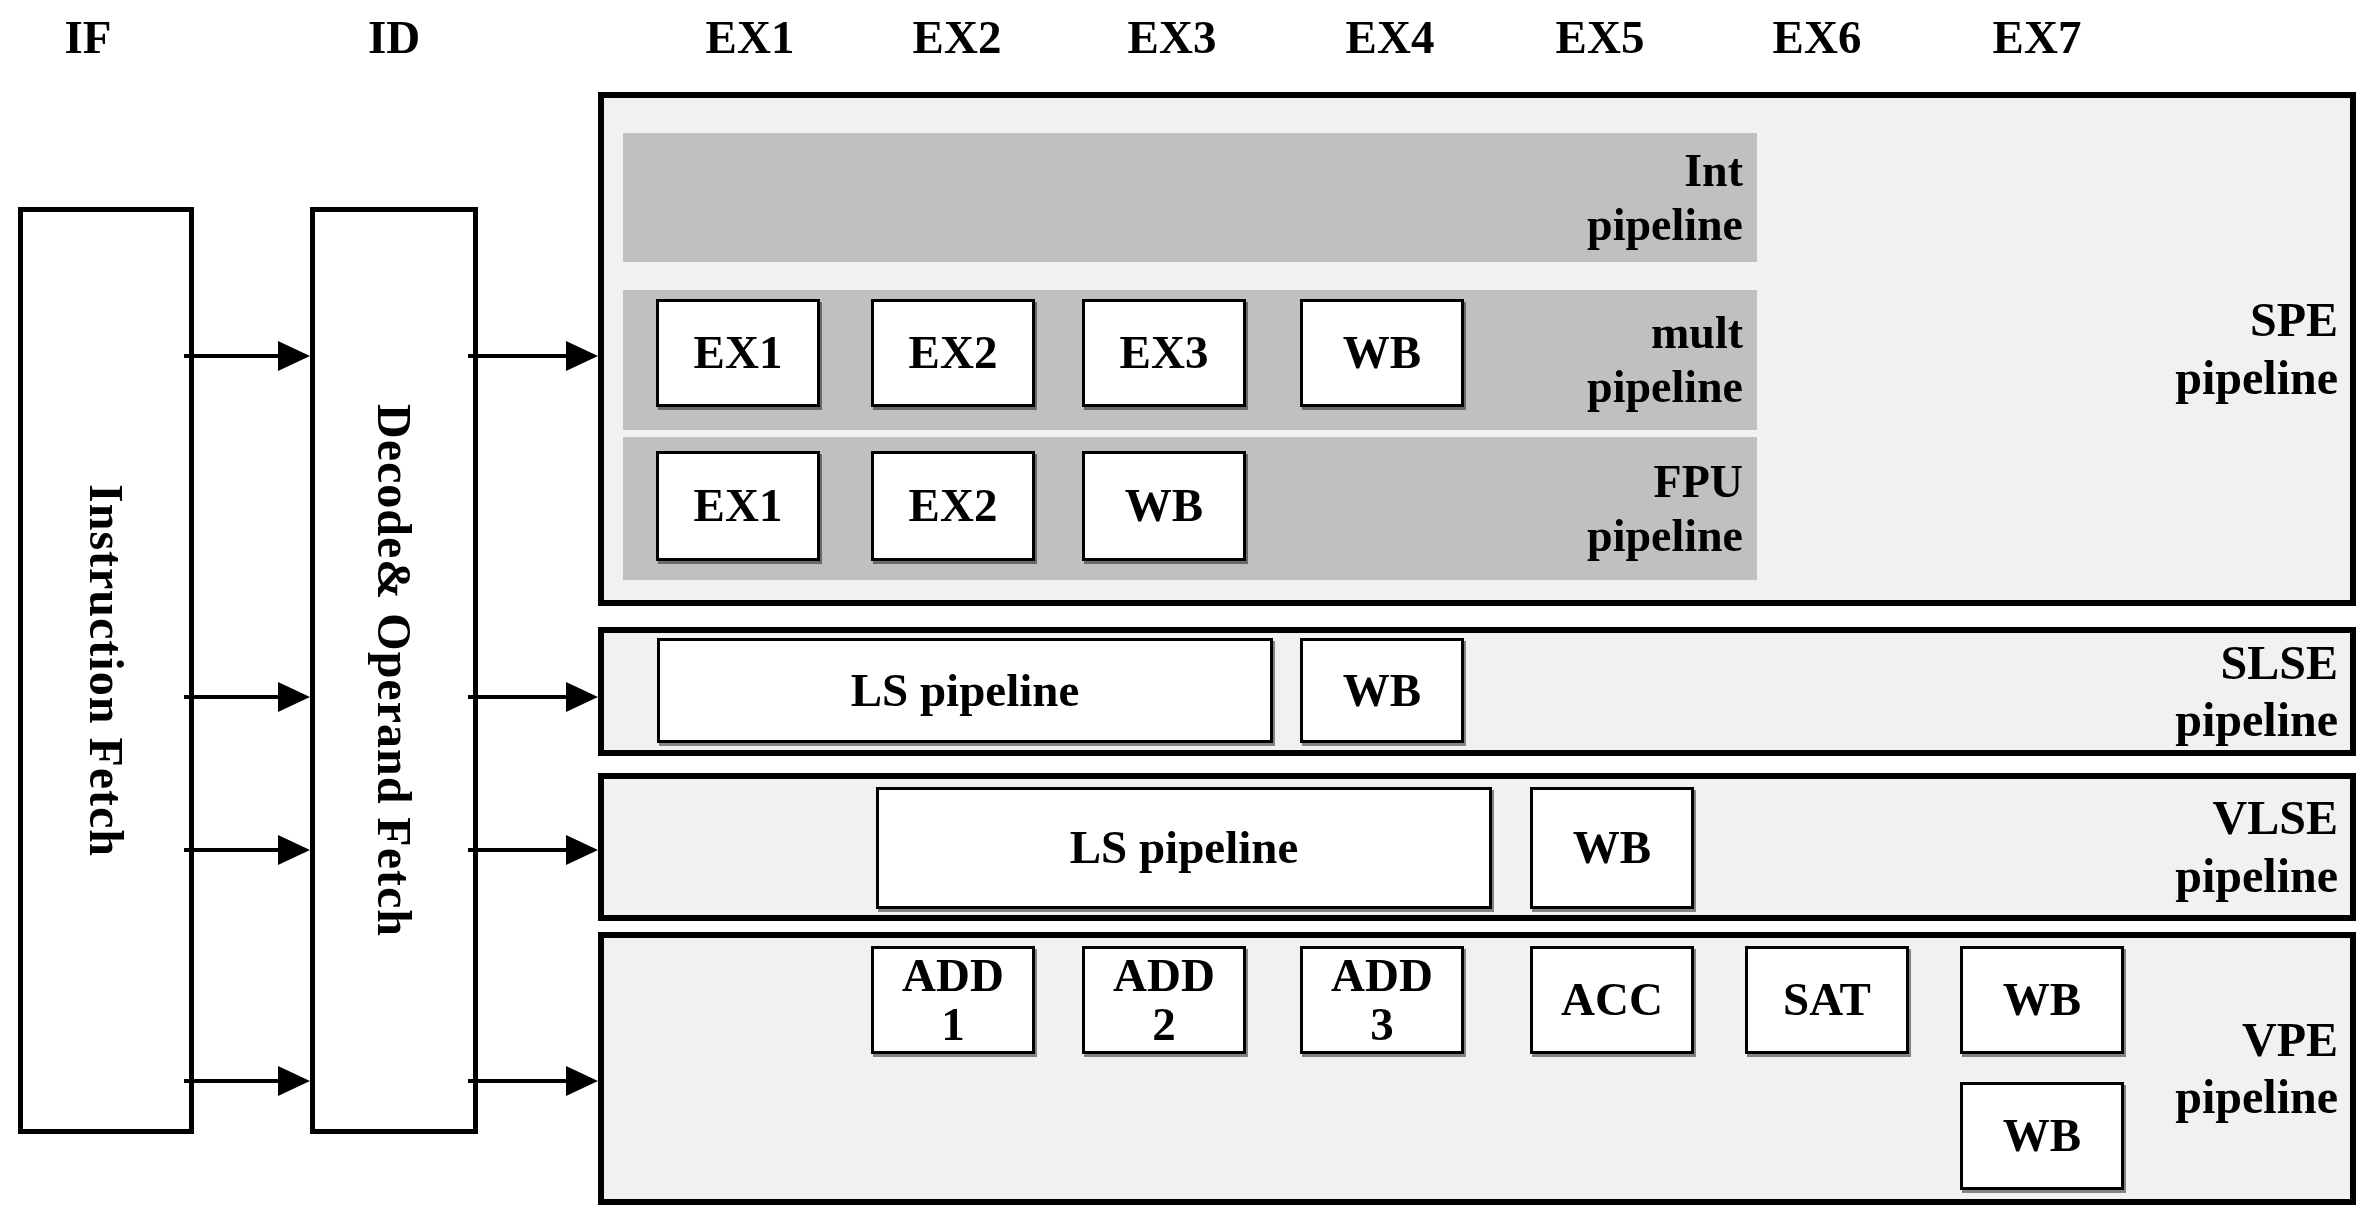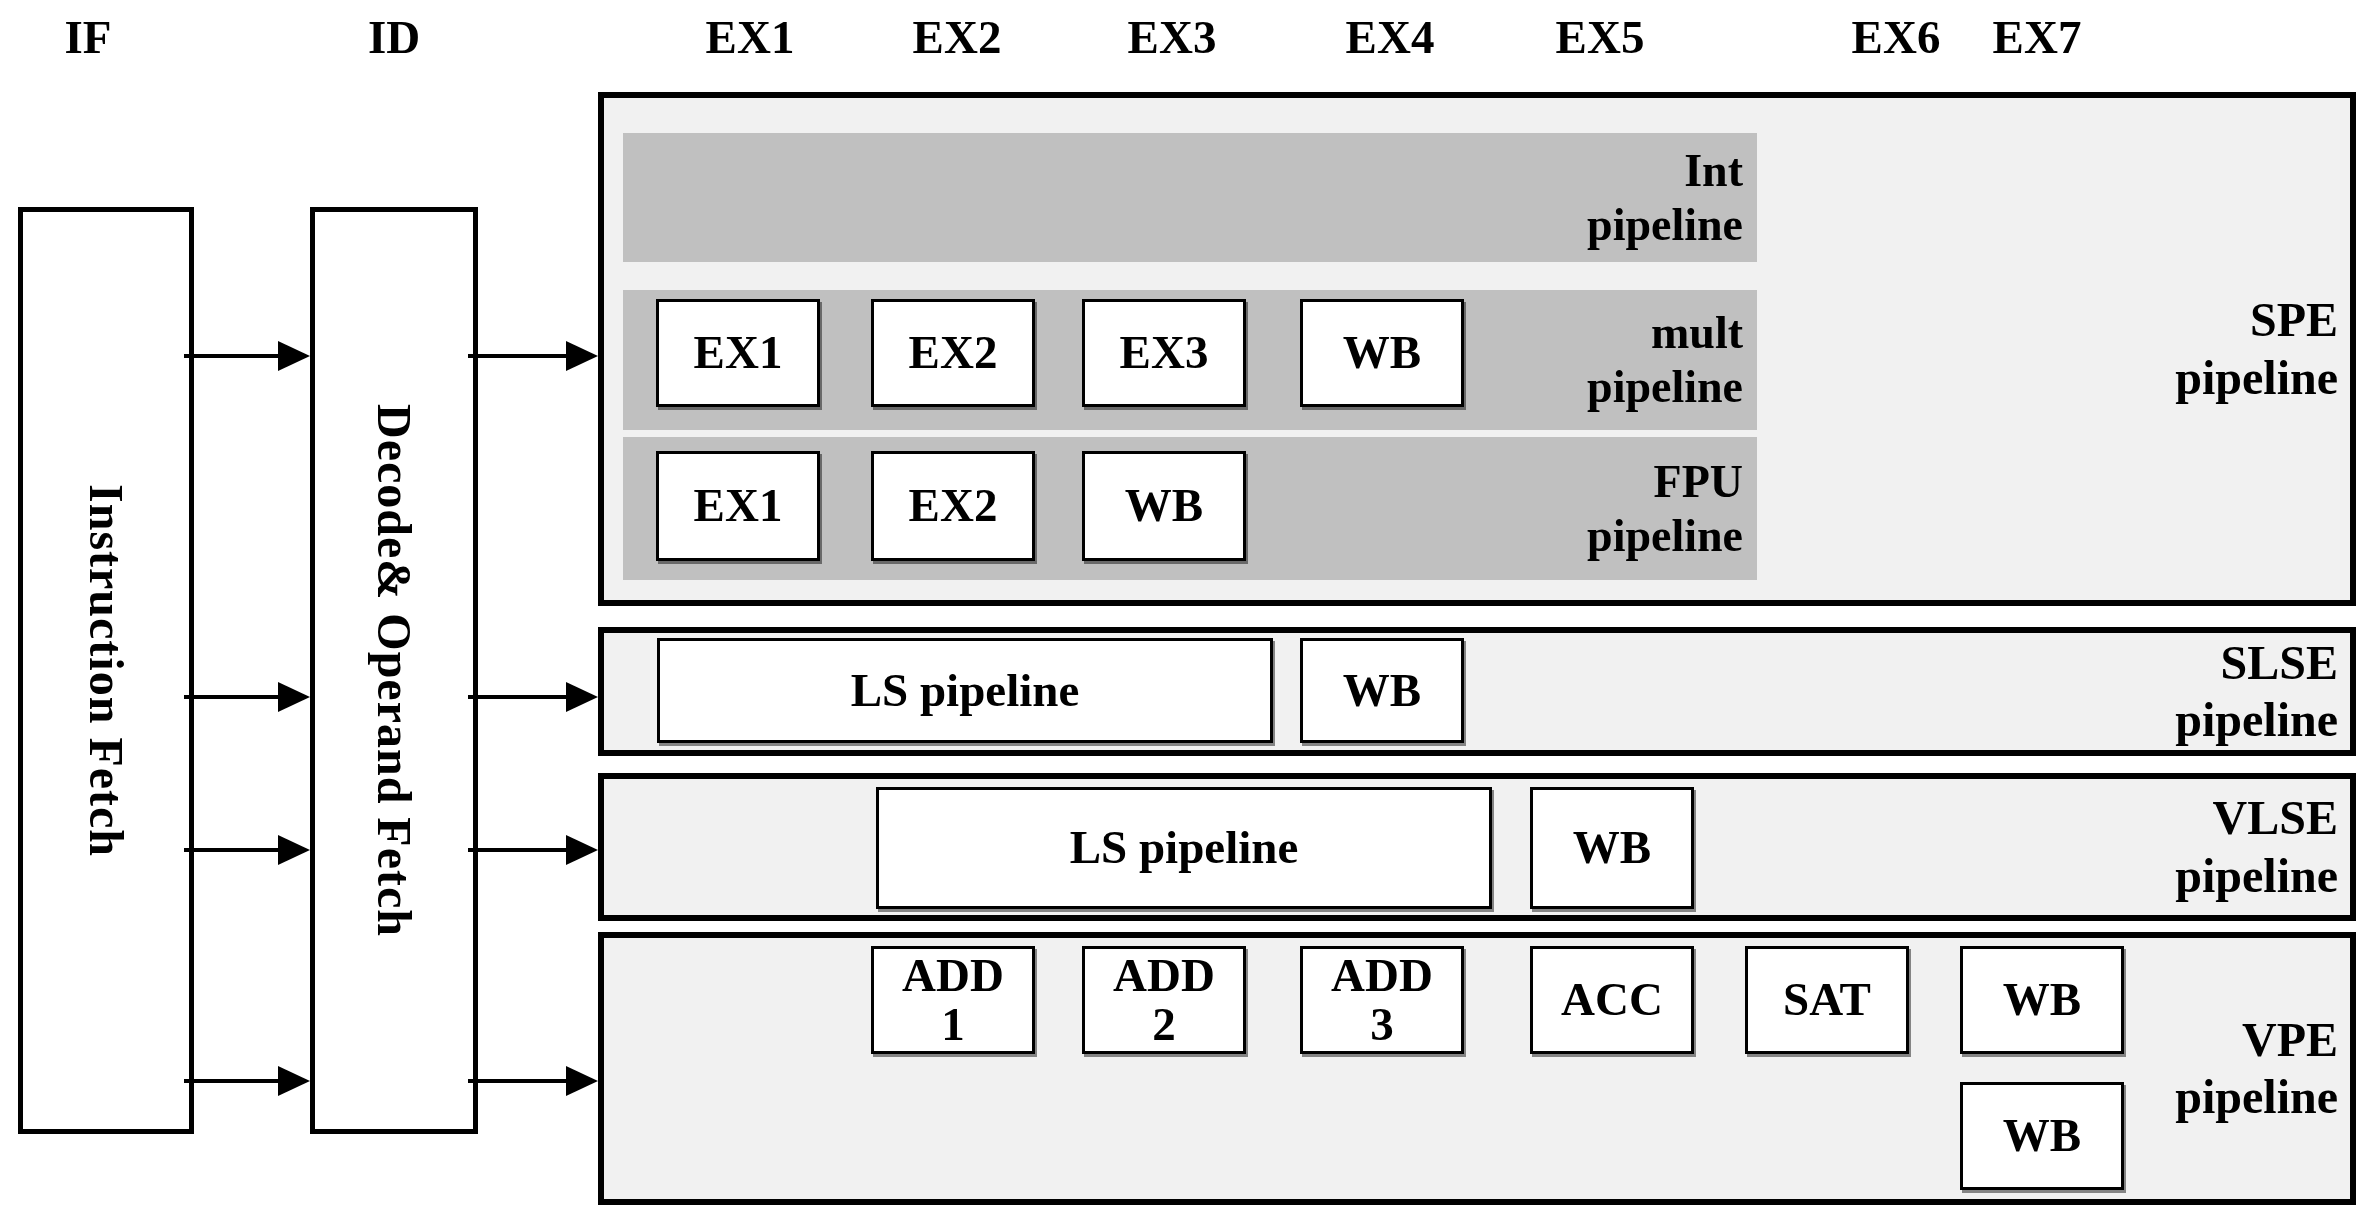--- a/index.html
+++ b/index.html
@@ -82,21 +82,21 @@
 
 <div id="canvas">
 
   <span class="hlabel" style="left:88px">IF</span>
   <span class="hlabel" style="left:394px">ID</span>
   <span class="hlabel" style="left:750px">EX1</span>
   <span class="hlabel" style="left:957px">EX2</span>
   <span class="hlabel" style="left:1172px">EX3</span>
   <span class="hlabel" style="left:1390px">EX4</span>
   <span class="hlabel" style="left:1600px">EX5</span>
-  <span class="hlabel" style="left:1896px">EX6</span>
+  <span class="hlabel" style="left:1817px">EX6</span>
   <span class="hlabel" style="left:2037px">EX7</span>
 
   <div class="vbox" style="left:18px;top:207px;width:166px;height:917px">
     <span class="vtext">Instruction Fetch</span>
   </div>
   <div class="vbox" style="left:310px;top:207px;width:158px;height:917px">
     <span class="vtext">Decode&amp; Operand Fetch</span>
   </div>
 
   <div class="arrow-line" style="left:184px;top:354px;width:96px"></div>

